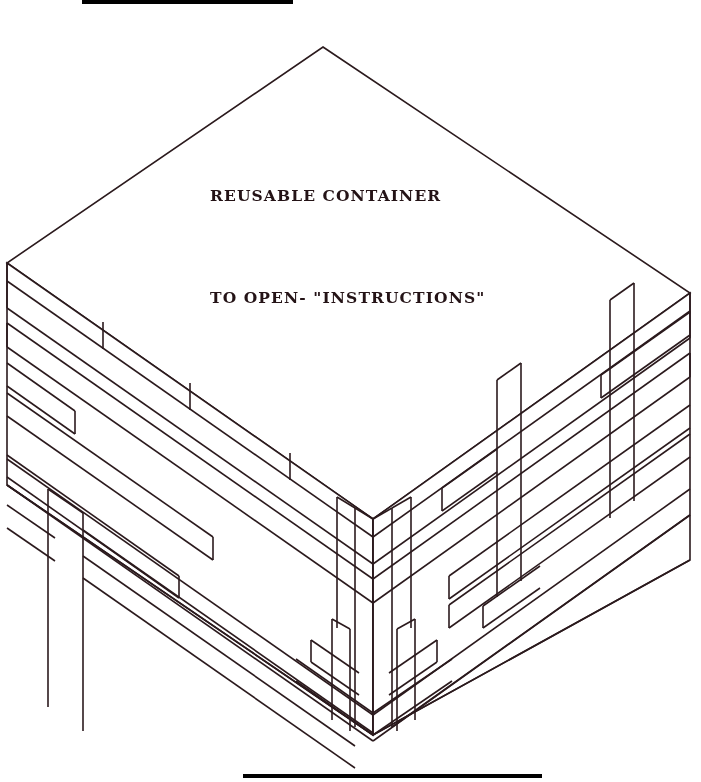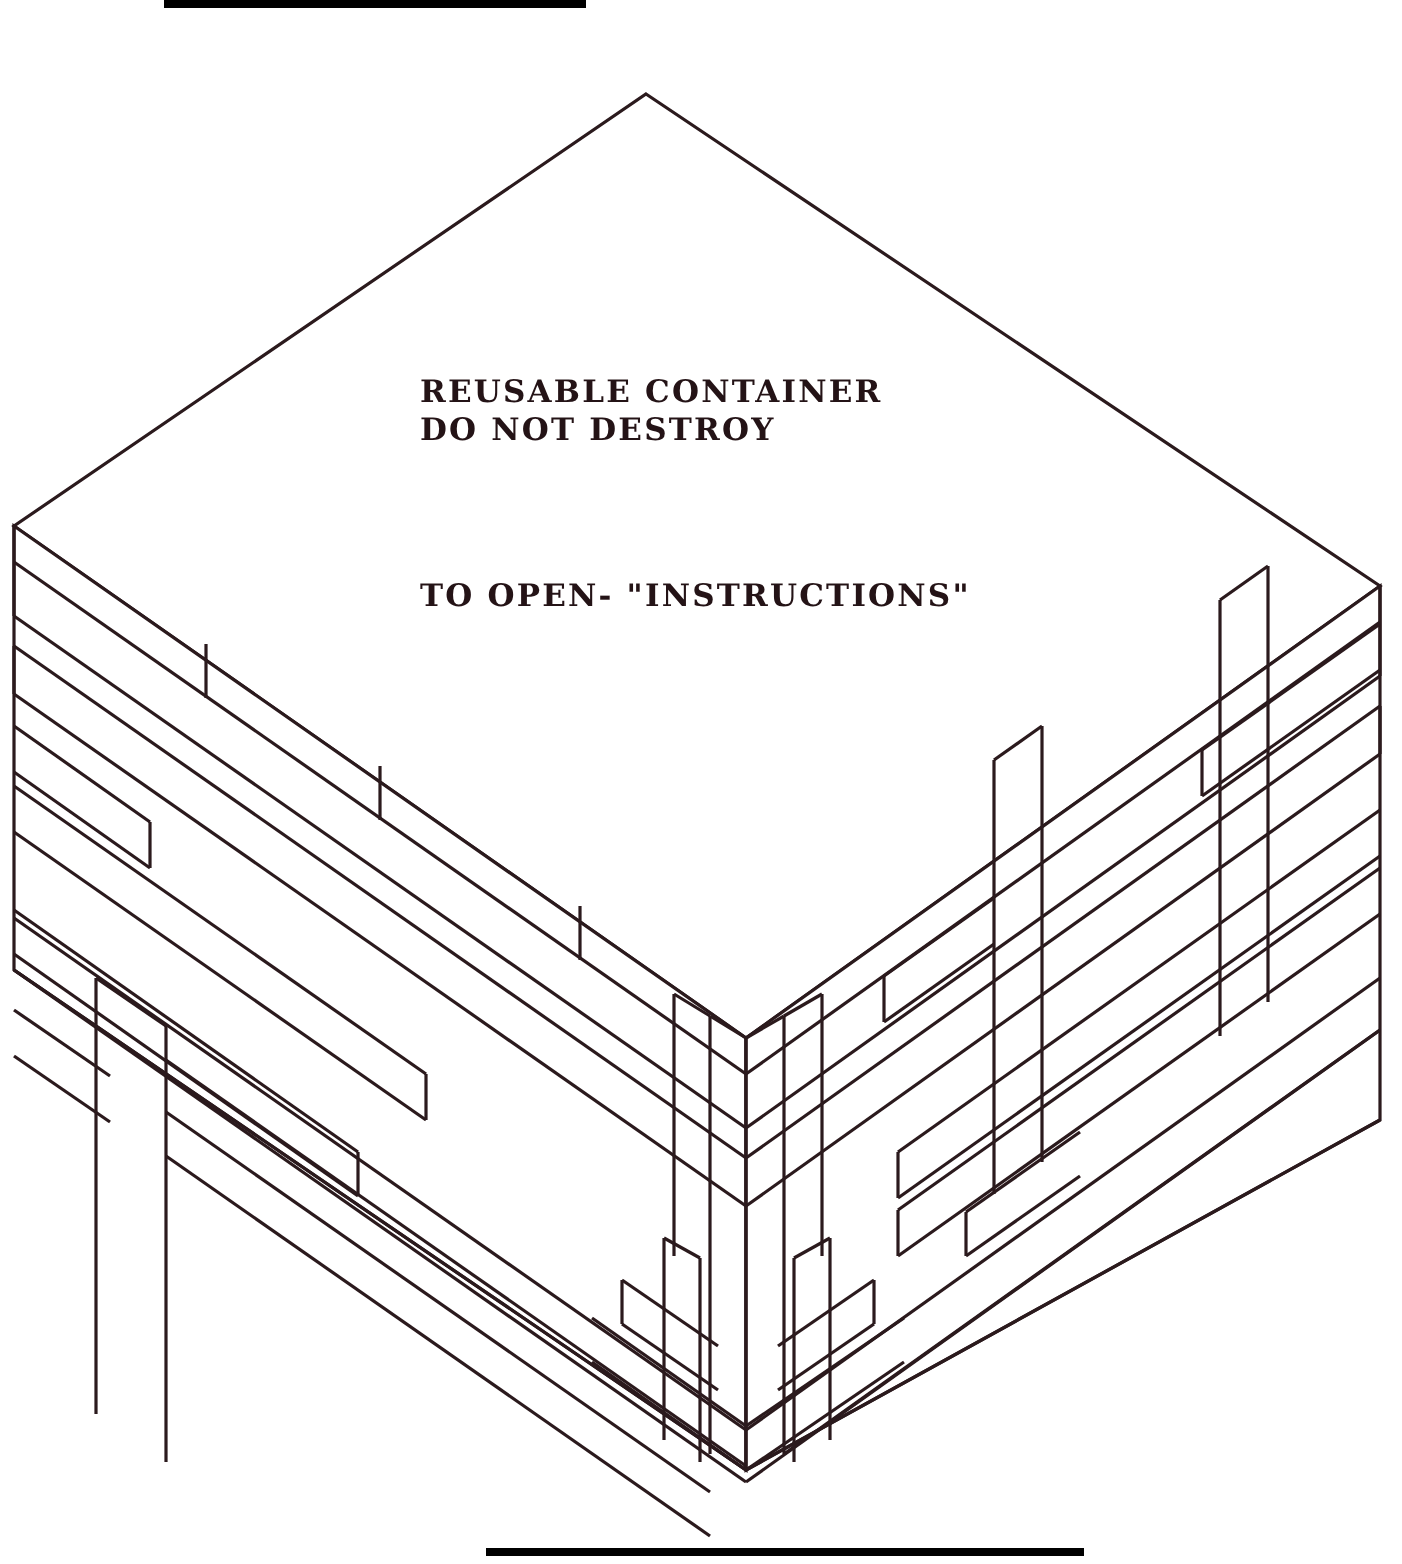--- a/index.html
+++ b/index.html
@@ -247,19 +247,18 @@
       <g>
         <line x1="690" y1="293" x2="690" y2="311"></line>
         <line x1="7" y1="263" x2="7" y2="281"></line>
       </g>
 
     </g>
   </svg>
 
   <div class="stencil-text" id="label-line-1">REUSABLE CONTAINER</div>
 
-  <div class="stencil-text" id="label-line-2">DO NOT DESTROY</div>
 
   <div class="stencil-text" id="label-line-3">TO OPEN- "INSTRUCTIONS"</div>
 
   <div class="rule-bar" id="rule-bottom"></div>
 
 </div>
 
 </body></html>

